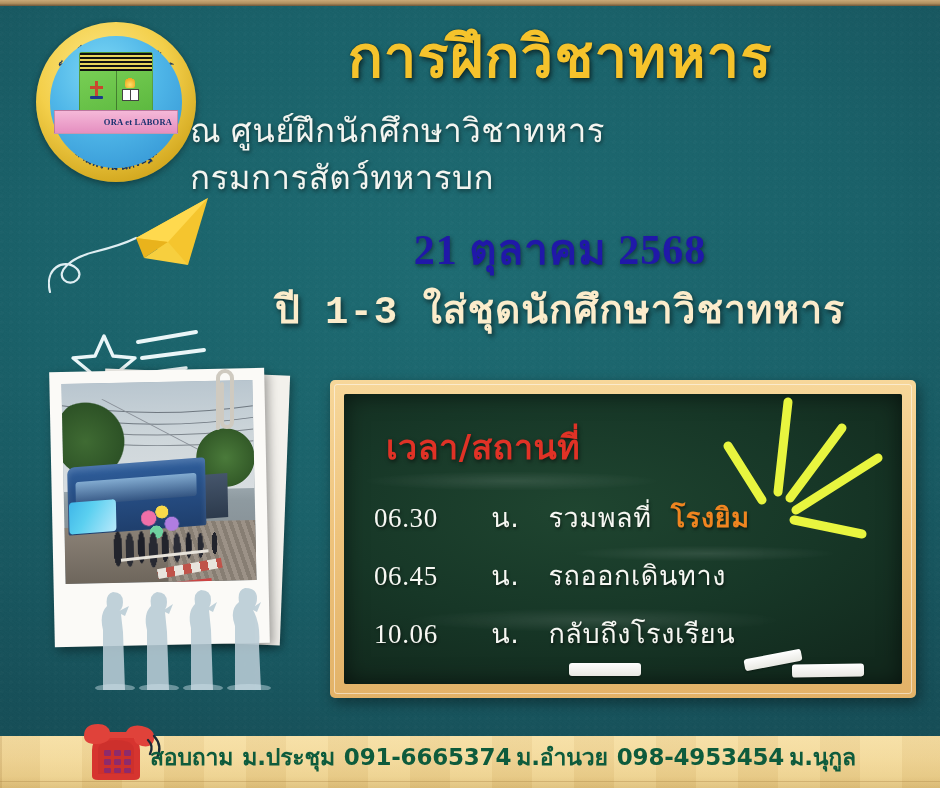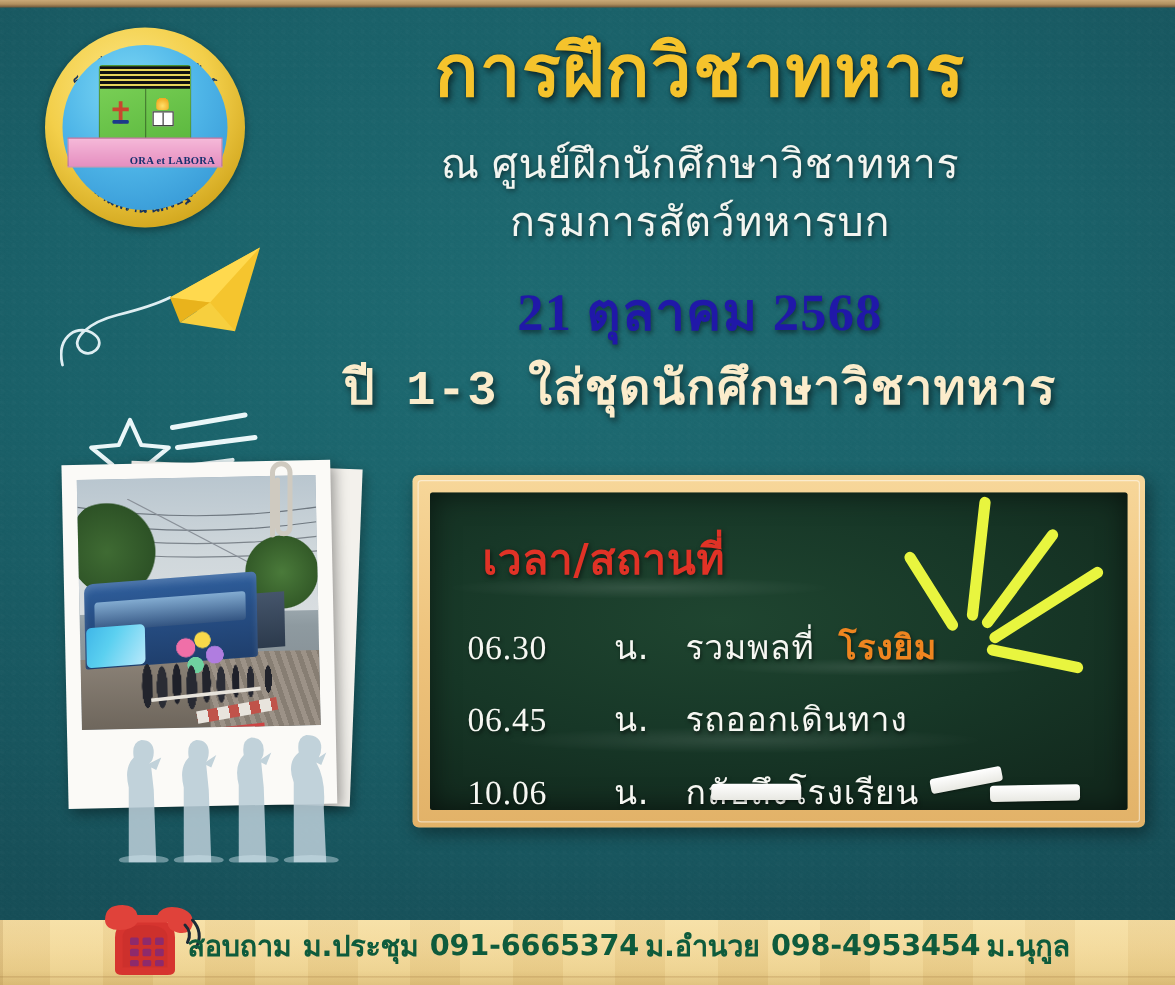--- a/index.html
+++ b/index.html
@@ -102,21 +102,21 @@
   }
   #logo .torch {
     position: absolute; left: 63%; top: 34%; width: 14%; height: 16%;
     background: radial-gradient(circle at 50% 70%, #ffe06a 0%, #f0a81e 70%, transparent 72%);
     border-radius: 50% 50% 20% 20%;
   }
   #logo .banner {
     position: absolute; left: 11%; top: 55%; width: 78%; height: 15%;
     background: linear-gradient(180deg, #f5b8d8 0%, #e58fc0 100%);
     border: 1px solid rgba(0,0,0,.18);
-    display: flex; align-items: flex-end; justify-content: center; padding-left: 44px;
+    display: flex; align-items: center; justify-content: center; padding-left: 44px;
   }
   #logo .banner span {
     font-family: "Liberation Serif", serif;
     font-size: 8.5px; font-weight: 700; color: #17306e; letter-spacing: .2px;
     white-space: nowrap;
   }
   #logo .arc-top, #logo .arc-mid, #logo .arc-bot {
     position: absolute; left: 0; top: 0; width: 100%; height: 100%;
   }
   #logo text {
@@ -131,21 +131,21 @@
     font-family: "Liberation Serif", "DejaVu Serif", serif;
     font-weight: 700;
     font-size: 58px;
     line-height: 1.05;
     color: #f5c32c;
     text-shadow: 2px 3px 5px rgba(0,0,0,.55), 0 0 2px rgba(0,0,0,.4);
     letter-spacing: 1px;
   }
   #venue {
     position: absolute; left: 190px; top: 108px; width: 740px;
-    text-align: center;
+    text-align: left;
     font-family: "Liberation Sans", "DejaVu Sans", sans-serif;
     font-size: 33px;
     line-height: 1.42;
     color: #f3f5f0;
     text-shadow: 1px 2px 4px rgba(0,0,0,.5);
     letter-spacing: .5px;
   }
   #date {
     position: absolute; left: 190px; top: 216px; width: 740px;
     text-align: center;
@@ -268,21 +268,21 @@
     border-bottom: 3px solid #c44;
     transform: rotate(-5deg);
   }
 
   #clip { position: absolute; left: 208px; top: 362px; width: 34px; height: 72px; }
 
   #silhouettes { position: absolute; left: 85px; top: 572px; width: 230px; height: 118px; }
 
   
   #board {
-    position: absolute; left: 330px; top: 380px; width: 586px; height: 282px;
+    position: absolute; left: 330px; top: 380px; width: 586px; height: 318px;
     background: linear-gradient(180deg, #f7d79a 0%, #eec37c 48%, #e2b268 100%);
     border-radius: 5px;
     padding: 14px;
     box-shadow: 3px 5px 14px rgba(0,0,0,.4);
   }
   #board::before {
     content: ""; position: absolute; inset: 4px; border-radius: 3px;
     border: 1px solid rgba(255,255,255,.5);
     pointer-events: none;
   }

